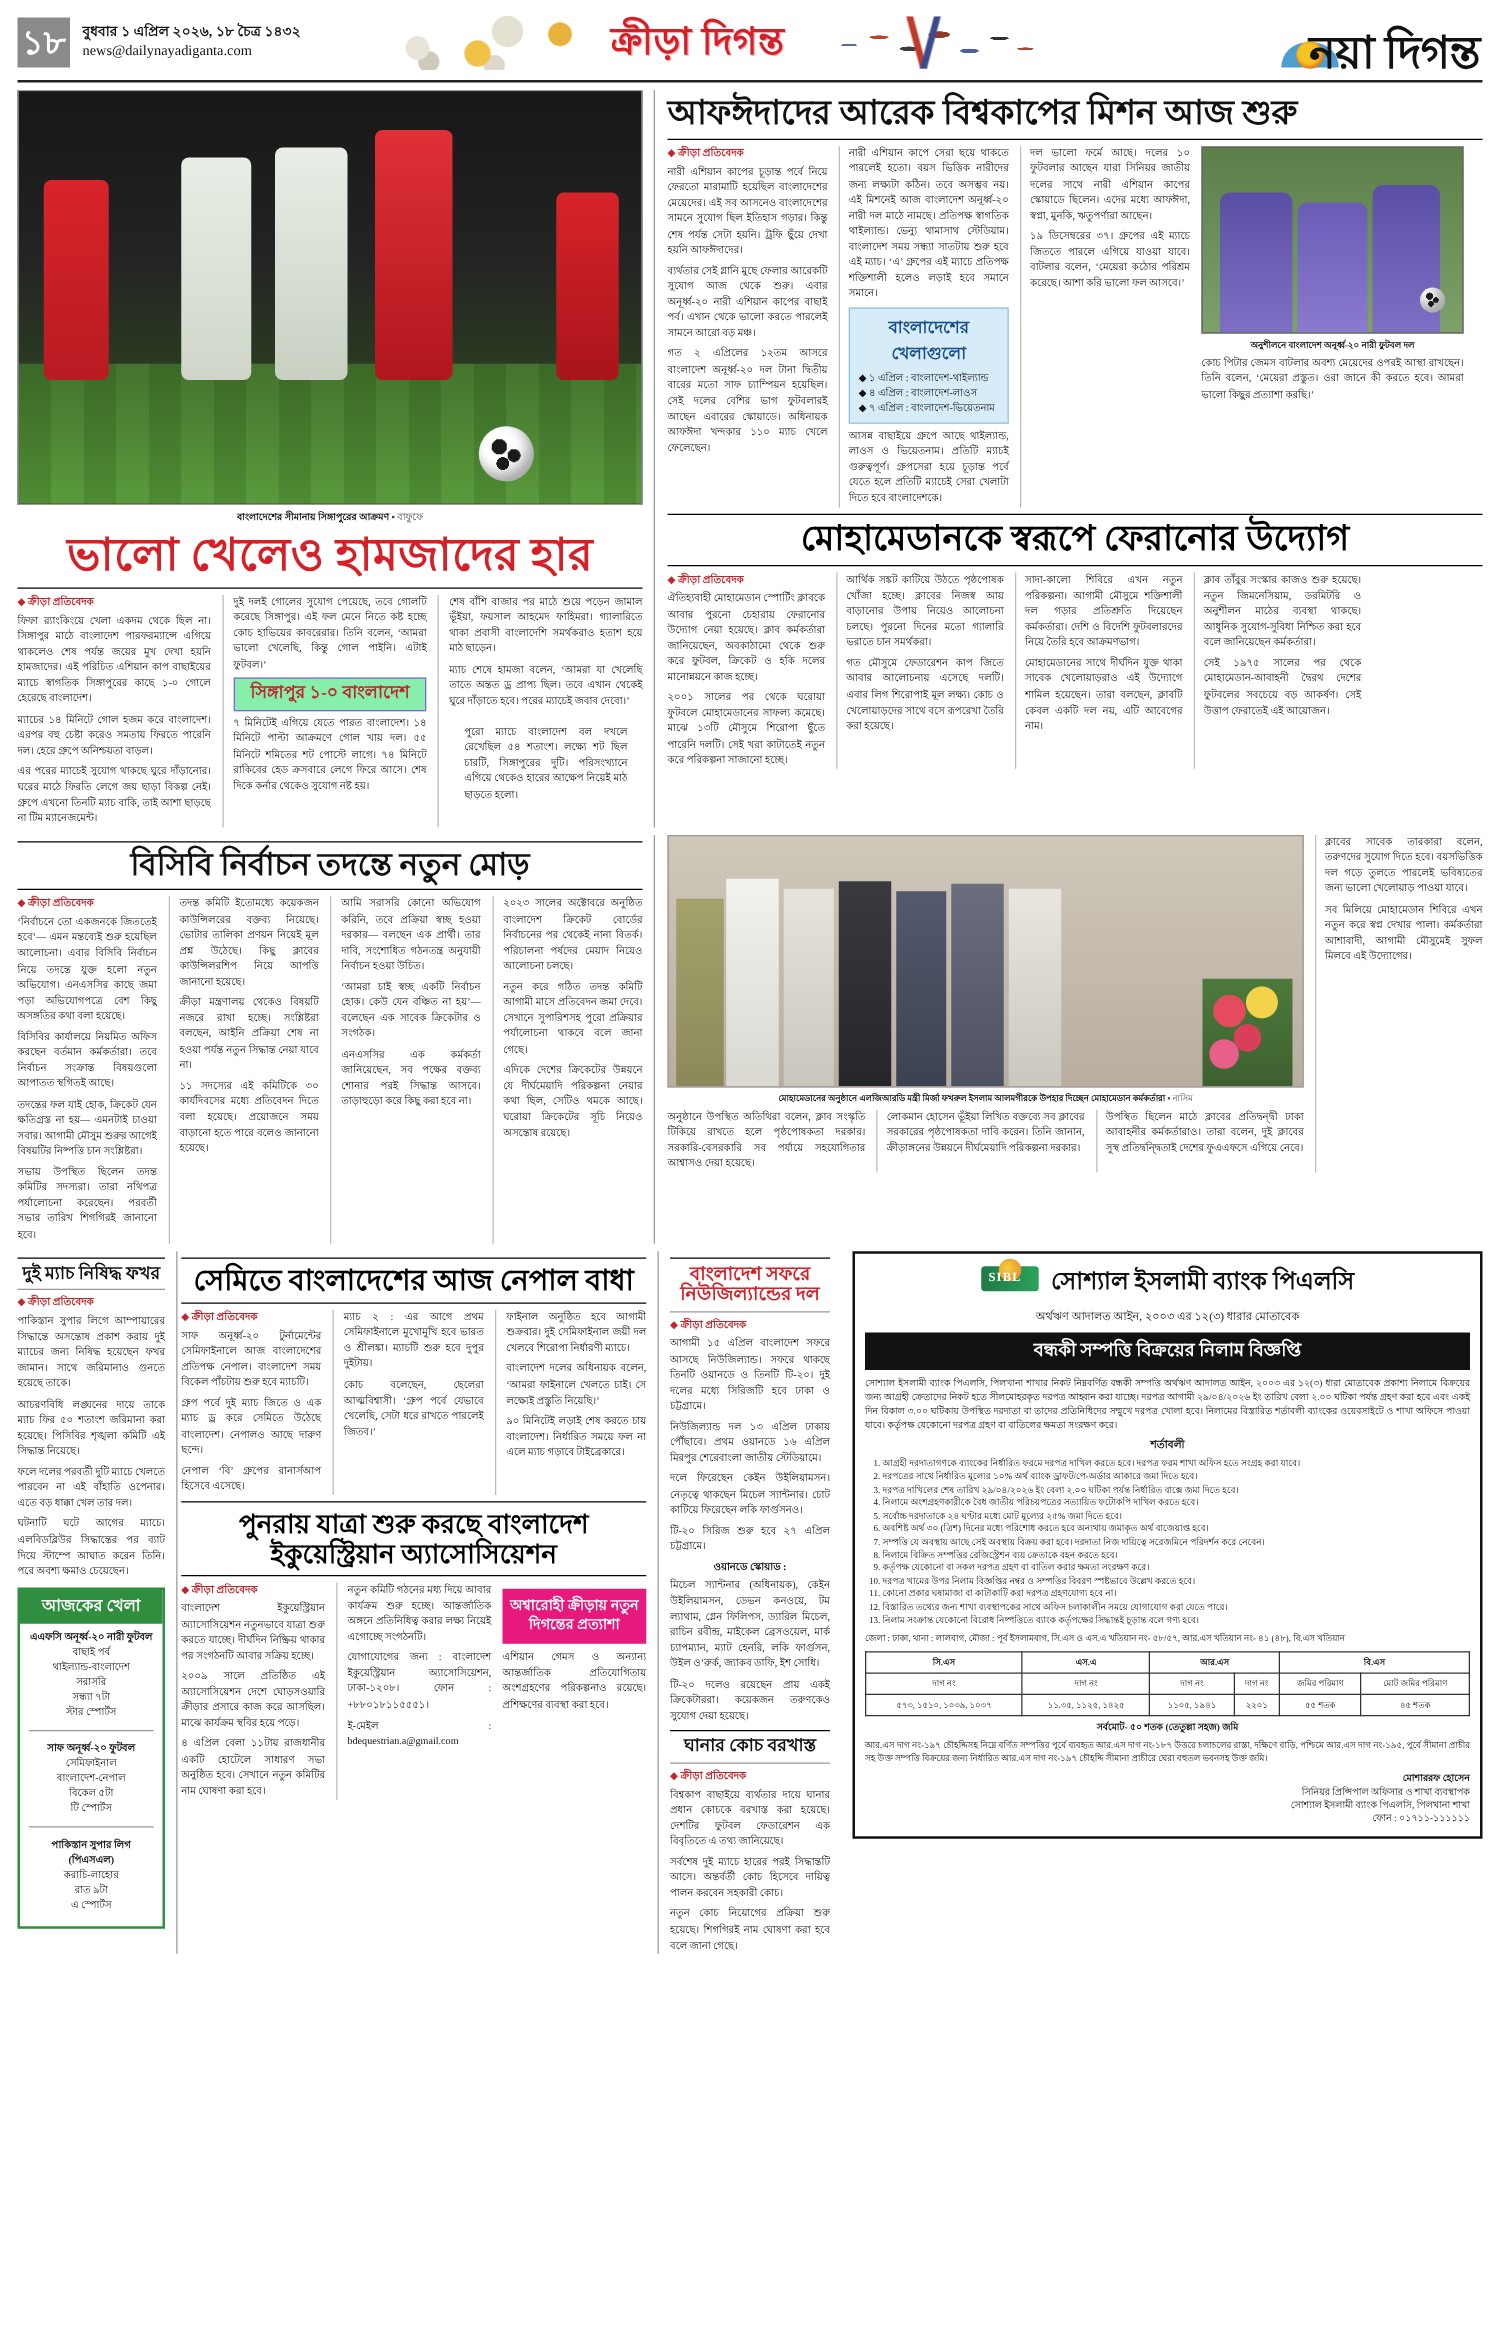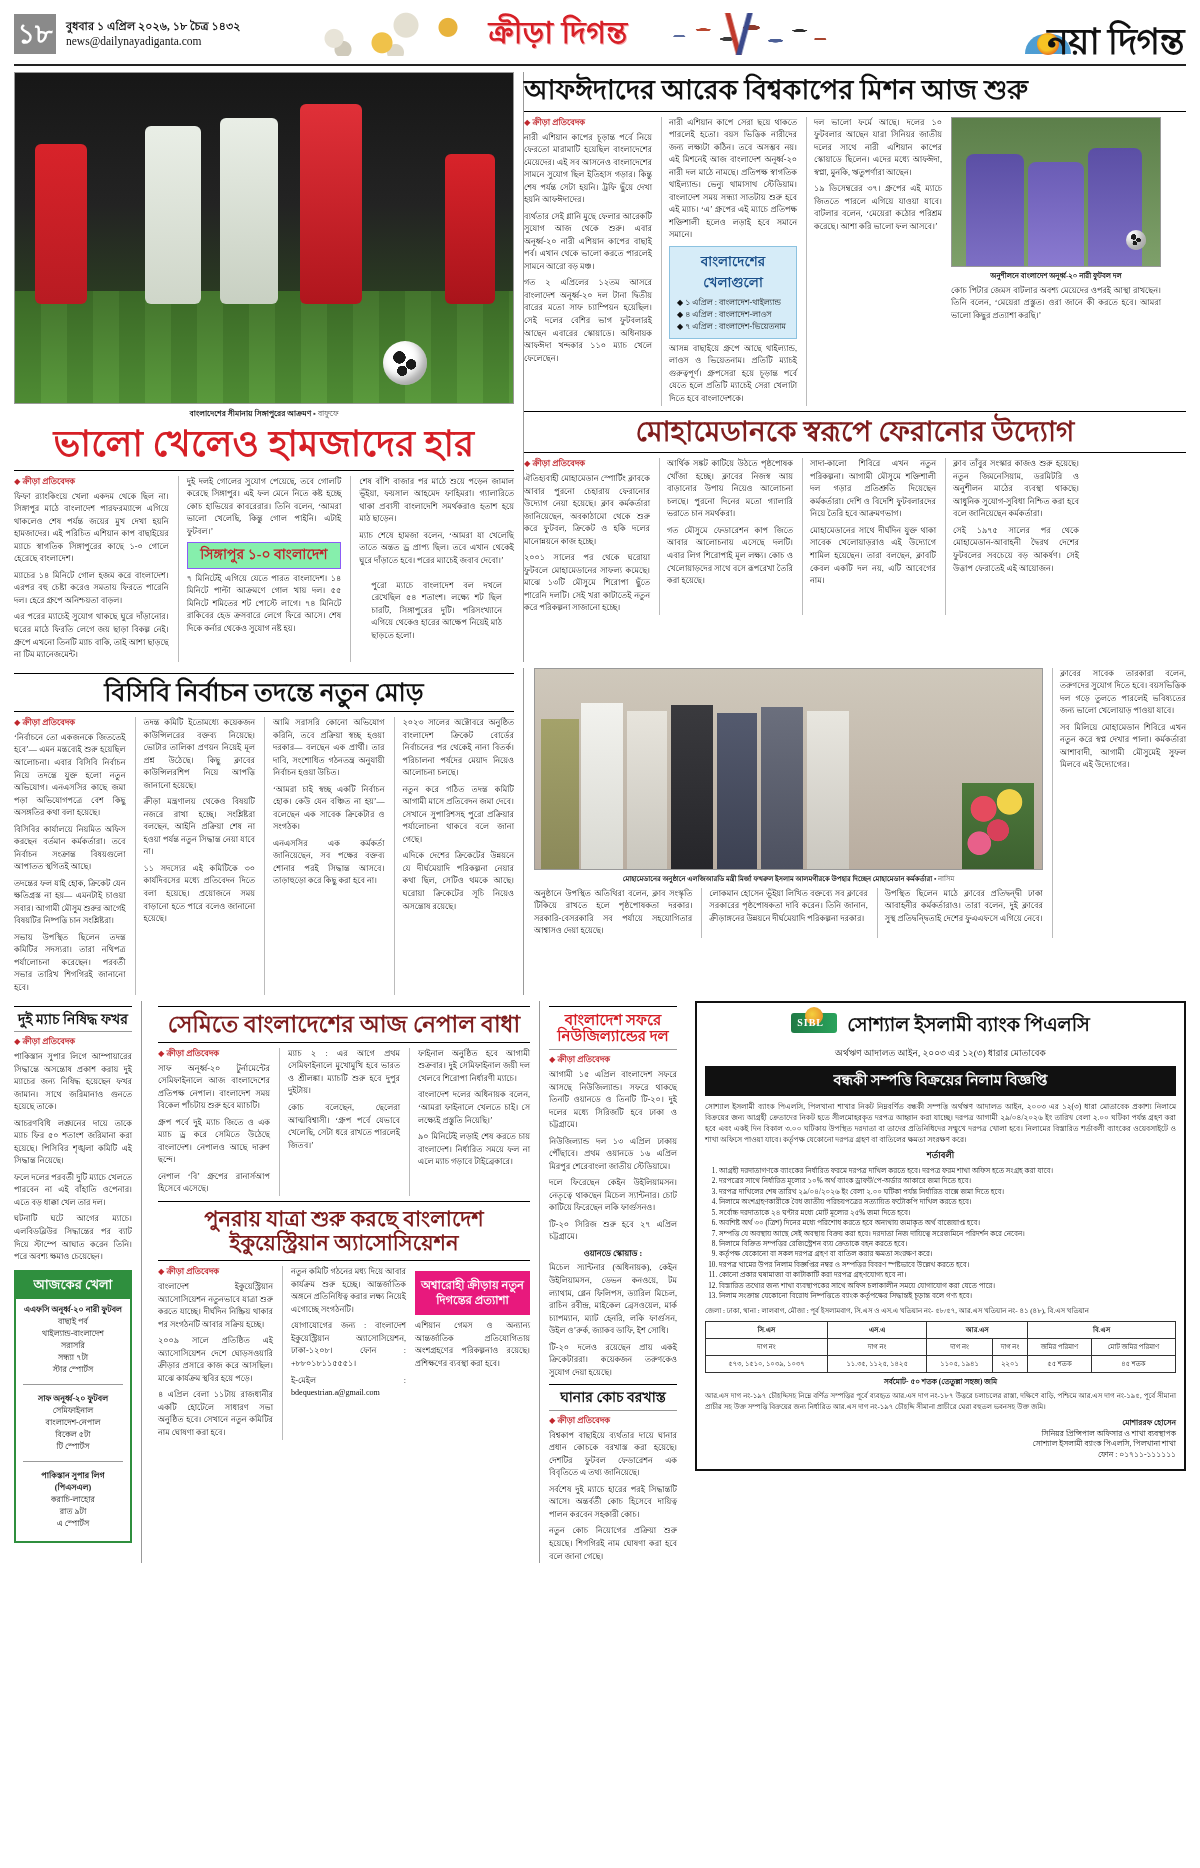--- a/index.html
+++ b/index.html
@@ -42,21 +42,21 @@
     background:radial-gradient(circle at 45% 45%,#f6c324 0 45%,#e8761e 70%,#d8541b 100%);margin-right:-12px;z-index:2;}
   .brand .arc{width:46px;height:20px;border-radius:46px 46px 0 0;background:linear-gradient(#2f8ccb,#2f8ccb);margin-right:-34px;opacity:.85;}
   .brand .bname{font-size:36px;font-weight:bold;color:#111;letter-spacing:-.5px;z-index:3;}
   .rule{height:2px;background:#222;margin:4px 0 0 0;}
 
   
   .col{font-size:8.1px;line-height:1.55;text-align:justify;text-justify:inter-word;-webkit-hyphens:auto;hyphens:auto;}
   .byline{color:#c0262c;font-weight:bold;font-size:8.3px;margin-bottom:2px;}
   h1.red{color:#d61f26;font-size:36px;font-weight:bold;text-align:center;margin:6px 0 6px;line-height:1.05;letter-spacing:.3px;}
   h2.blk{font-size:25px;font-weight:bold;text-align:center;margin:4px 0 5px;line-height:1.1;}
-  h2.red{color:#7f1d1d;font-size:25px;font-weight:bold;text-align:center;margin:4px 0 5px;line-height:1.1;}
+  h2.red{color:#000000;font-size:25px;font-weight:bold;text-align:center;margin:4px 0 5px;line-height:1.1;}
   h3.blk{font-size:17px;font-weight:bold;text-align:center;margin:3px 0 4px;line-height:1.12;}
   h3.red{color:#d61f26;font-size:17px;font-weight:bold;text-align:center;margin:3px 0 4px;line-height:1.12;}
   .cap{font-size:7.6px;font-weight:bold;text-align:center;margin:3px 0 2px;}
   .cap .src{font-weight:normal;color:#444;}
   .hr{border-top:1px solid #000;margin:5px 0;}
   .hrthin{border-top:1px solid #999;margin:4px 0;}
   .vline{border-left:1px solid #bbb;}
 
   
   .photo{position:relative;overflow:hidden;background:#2b2b2b;}
@@ -160,21 +160,21 @@
           <p style="margin:0;">৭ মিনিটেই এগিয়ে যেতে পারত বাংলাদেশ। ১৪ মিনিটে পাল্টা আক্রমণে গোল খায় দল। ৫৫ মিনিটে শমিতের শট পোস্টে লাগে। ৭৪ মিনিটে রাকিবের হেড ক্রসবারে লেগে ফিরে আসে। শেষ দিকে কর্নার থেকেও সুযোগ নষ্ট হয়।</p>
         </div>
         <div class="c col vline" style="padding-left:8px;">
           <p style="margin:0 0 4px;">শেষ বাঁশি বাজার পর মাঠে শুয়ে পড়েন জামাল ভূঁইয়া, ফয়সাল আহমেদ ফাহিমরা। গ্যালারিতে থাকা প্রবাসী বাংলাদেশি সমর্থকরাও হতাশ হয়ে মাঠ ছাড়েন।</p>
           <p style="margin:0 0 4px;">ম্যাচ শেষে হামজা বলেন, ‘আমরা যা খেলেছি তাতে অন্তত ড্র প্রাপ্য ছিল। তবে এখান থেকেই ঘুরে দাঁড়াতে হবে। পরের ম্যাচেই জবাব দেবো।’</p>
           <p style="margin:12px;">পুরো ম্যাচে বাংলাদেশ বল দখলে রেখেছিল ৫৪ শতাংশ। লক্ষ্যে শট ছিল চারটি, সিঙ্গাপুরের দুটি। পরিসংখ্যানে এগিয়ে থেকেও হারের আক্ষেপ নিয়েই মাঠ ছাড়তে হলো।</p>
         </div>
       </div>
     </div>
 
-    <div style="flex:1;border-left:1px solid #999;padding-left:0;">
+    <div style="flex:1;border-left:1px solid #999;padding-left:10px;">
       <h2 class="blk" style="text-align:left;font-size:27px;">আফঈদাদের আরেক বিশ্বকাপের মিশন আজ শুরু</h2>
       <div class="hr"></div>
       <div class="grid">
         <div class="c col" style="max-width:128px;">
           <div class="byline">◆ <span>ক্রীড়া প্রতিবেদক</span></div>
           <p style="margin:0 0 4px;">নারী এশিয়ান কাপের চূড়ান্ত পর্বে নিয়ে ফেরতো মারামাটি হয়েছিল বাংলাদেশের মেয়েদের। এই সব আসনেও বাংলাদেশের সামনে সুযোগ ছিল ইতিহাস গড়ার। কিন্তু শেষ পর্যন্ত সেটা হয়নি। ট্রফি ছুঁয়ে দেখা হয়নি আফঈদাদের।</p>
           <p style="margin:0 0 4px;">ব্যর্থতার সেই গ্লানি মুছে ফেলার আরেকটি সুযোগ আজ থেকে শুরু। এবার অনূর্ধ্ব-২০ নারী এশিয়ান কাপের বাছাই পর্ব। এখান থেকে ভালো করতে পারলেই সামনে আরো বড় মঞ্চ।</p>
           <p style="margin:0;">গত ২ এপ্রিলের ১২তম আসরে বাংলাদেশ অনূর্ধ্ব-২০ দল টানা দ্বিতীয় বারের মতো সাফ চ্যাম্পিয়ন হয়েছিল। সেই দলের বেশির ভাগ ফুটবলারই আছেন এবারের স্কোয়াডে। অধিনায়ক আফঈদা খন্দকার ১১০ ম্যাচ খেলে ফেলেছেন।</p>
         </div>
         <div class="c col vline" style="padding-left:7px;max-width:128px;">
@@ -340,21 +340,21 @@
         <div class="hrthin" style="margin:3px 7px;"></div>
         <div class="body">
           <b>পাকিস্তান সুপার লিগ (পিএসএল)</b>
           <div>করাচি-লাহোর</div>
           <div>রাত ৯টা</div>
           <div>এ স্পোর্টস</div>
         </div>
       </div>
     </div>
 
-    <div style="width:372px;border-left:1px solid #999;padding-left:16px;">
+    <div style="width:372px;border-left:1px solid #999;padding-left:3px;">
       <div class="hr"></div>
       <h2 class="red" style="font-size:23px;">সেমিতে বাংলাদেশের আজ নেপাল বাধা</h2>
       <div class="hr"></div>
       <div class="grid">
         <div class="c col">
           <div class="byline">◆ <span>ক্রীড়া প্রতিবেদক</span></div>
           <p style="margin:0 0 4px;">সাফ অনূর্ধ্ব-২০ টুর্নামেন্টের সেমিফাইনালে আজ বাংলাদেশের প্রতিপক্ষ নেপাল। বাংলাদেশ সময় বিকেল পাঁচটায় শুরু হবে ম্যাচটি।</p>
           <p style="margin:0 0 4px;">গ্রুপ পর্বে দুই ম্যাচ জিতে ও এক ম্যাচ ড্র করে সেমিতে উঠেছে বাংলাদেশ। নেপালও আছে দারুণ ছন্দে।</p>
           <p style="margin:0;">নেপাল ‘বি’ গ্রুপের রানার্সআপ হিসেবে এসেছে।</p>
         </div>

